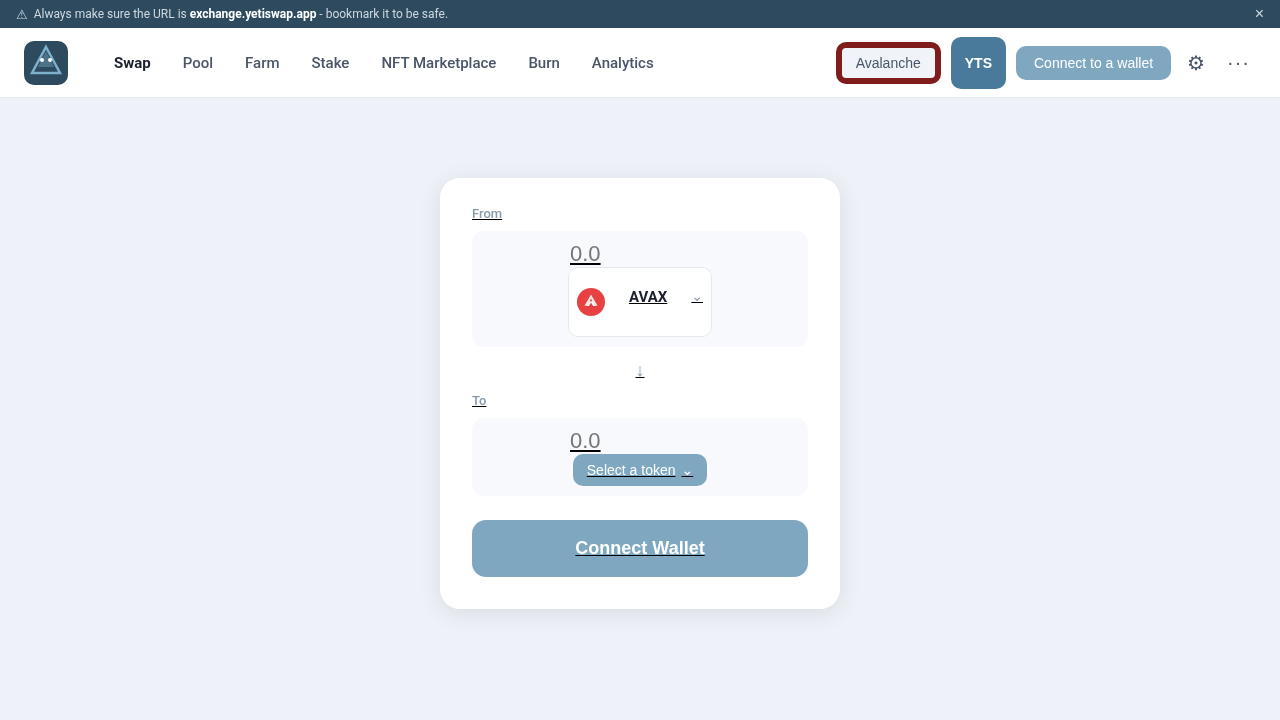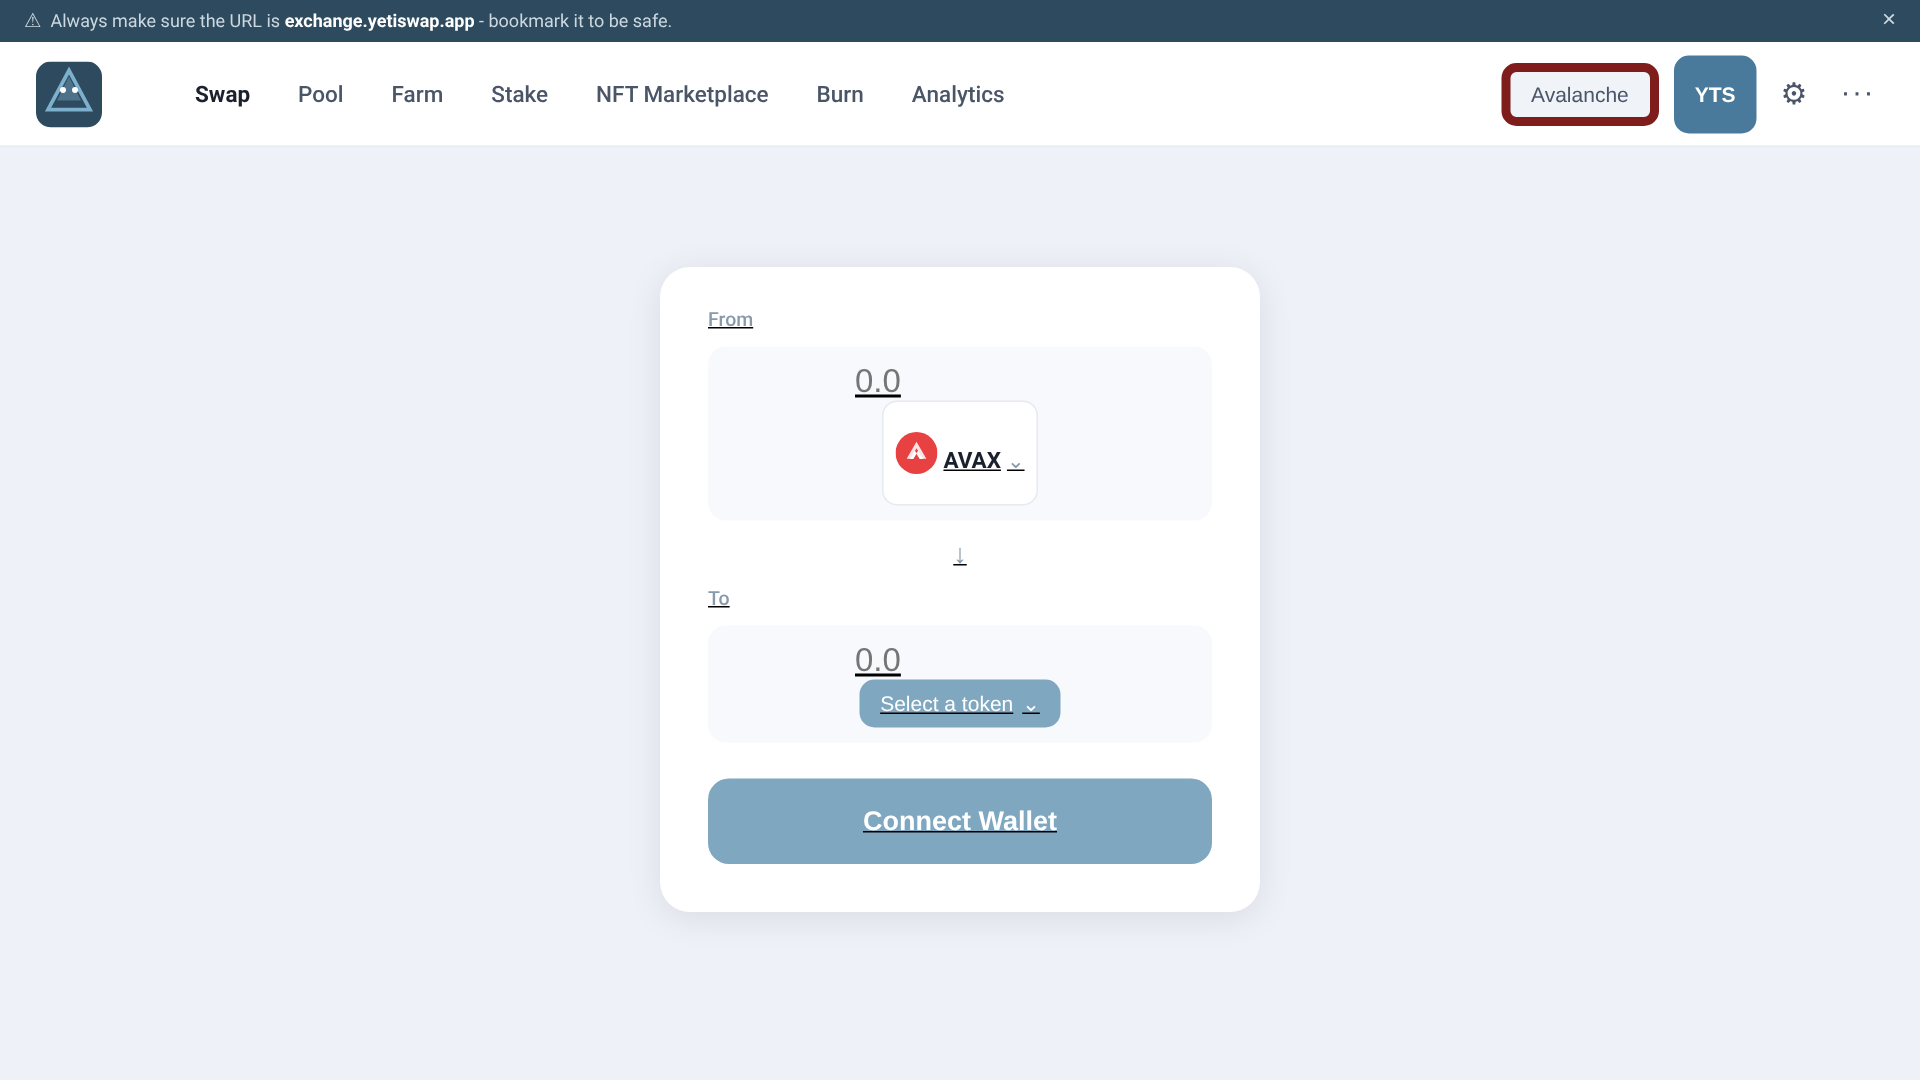--- a/index.html
+++ b/index.html
@@ -44,21 +44,21 @@
       font-size: 13px;
     }
 
     
     .header {
       background: #fff;
       height: 70px;
       display: flex;
       align-items: center;
       padding: 0 24px;
-      gap: 16px;
+      gap: 0;
       border-bottom: 1px solid #e5eaf0;
       box-shadow: 0 1px 4px rgba(0,0,0,0.04);
     }
     .logo-area {
       display: flex;
       align-items: center;
       gap: 8px;
       margin-right: 32px;
     }
     .logo-img {
@@ -179,22 +179,22 @@
       font-size: 22px;
       color: #c0ccd8;
       font-weight: 400;
       background: none;
       border: none;
       outline: none;
       width: 140px;
     }
     .token-selector {
       display: flex;
-      align-items: flex-end;
-      gap: 4px;
+      align-items: flex-start;
+      gap: 24px;
       cursor: pointer;
       padding: 20px 8px;
       border-radius: 10px;
       background: #fff;
       border: 1px solid #e5eaf0;
     }
     .token-name {
       font-size: 15px;
       font-weight: 700;
       color: #1a202c;
@@ -285,20 +285,21 @@
     <div class="nav-item">Farm</div>
     <div class="nav-item">Stake</div>
     <div class="nav-item">NFT Marketplace</div>
     <div class="nav-item">Burn</div>
     <div class="nav-item">Analytics</div>
   </nav>
 
   <div class="header-right">
     <button class="avalanche-btn">Avalanche</button>
     <button class="yts-btn">YTS</button>
+    <button class="connect-wallet-btn">Connect to a wallet</button>
     <button class="settings-btn">
       <span>⚙</span>
     </button>
     <button class="more-btn">
       <span>···</span>
     </button>
   </div>
 </header>
 
 <main class="main">

